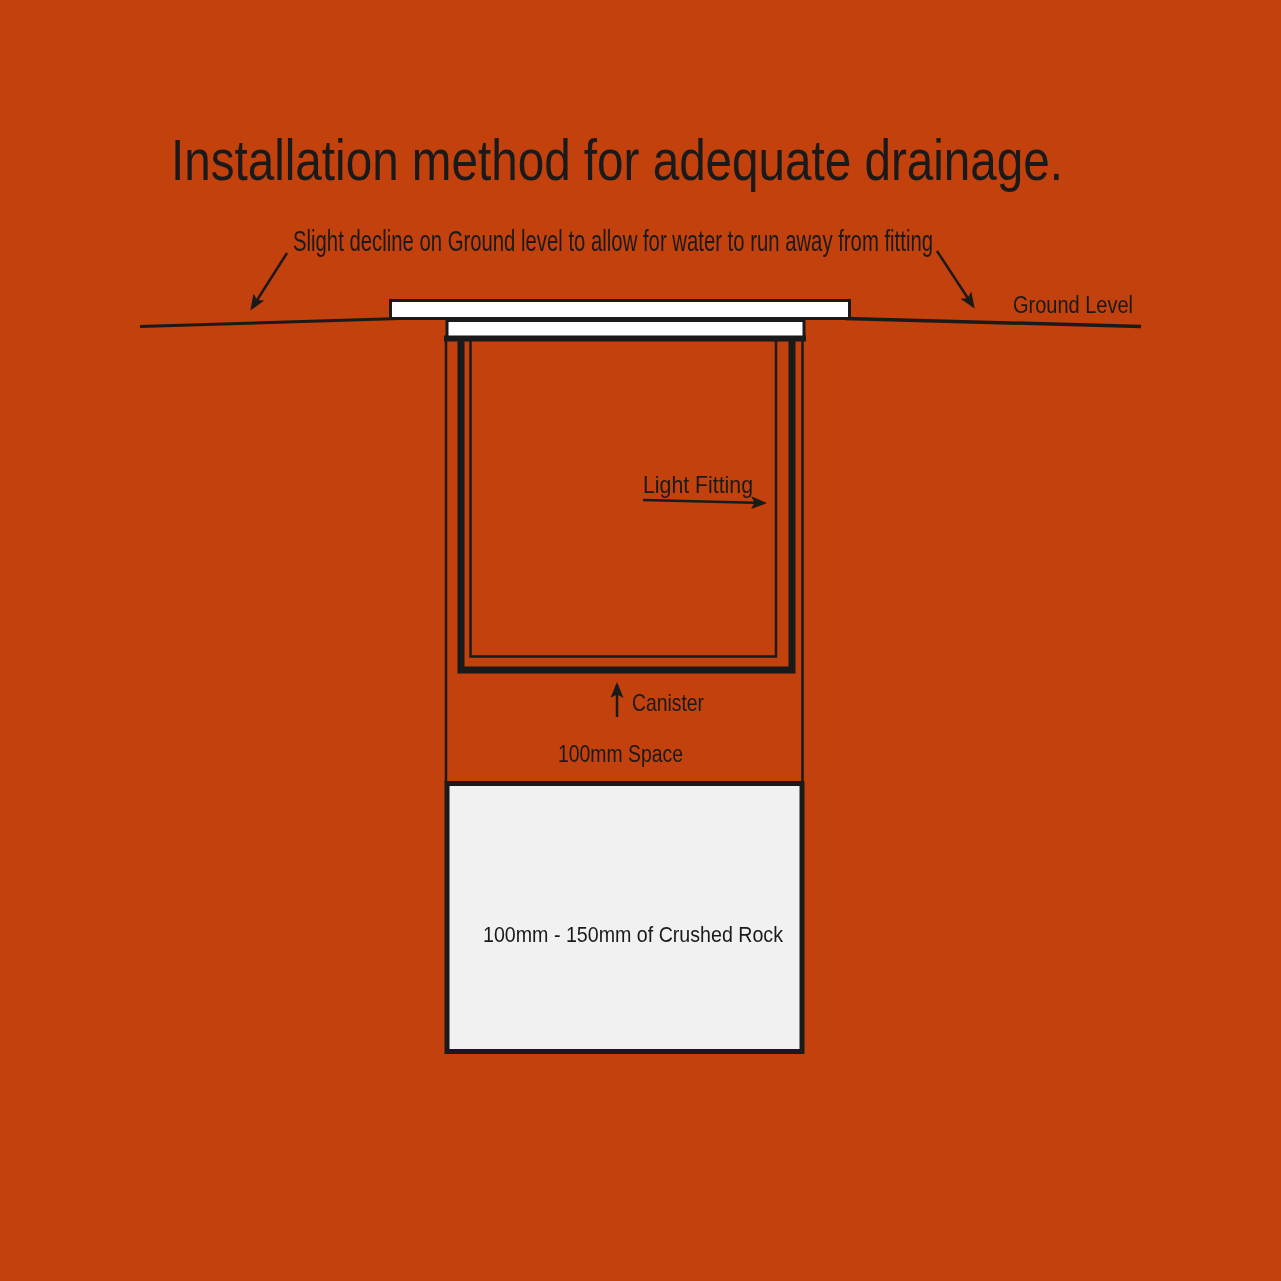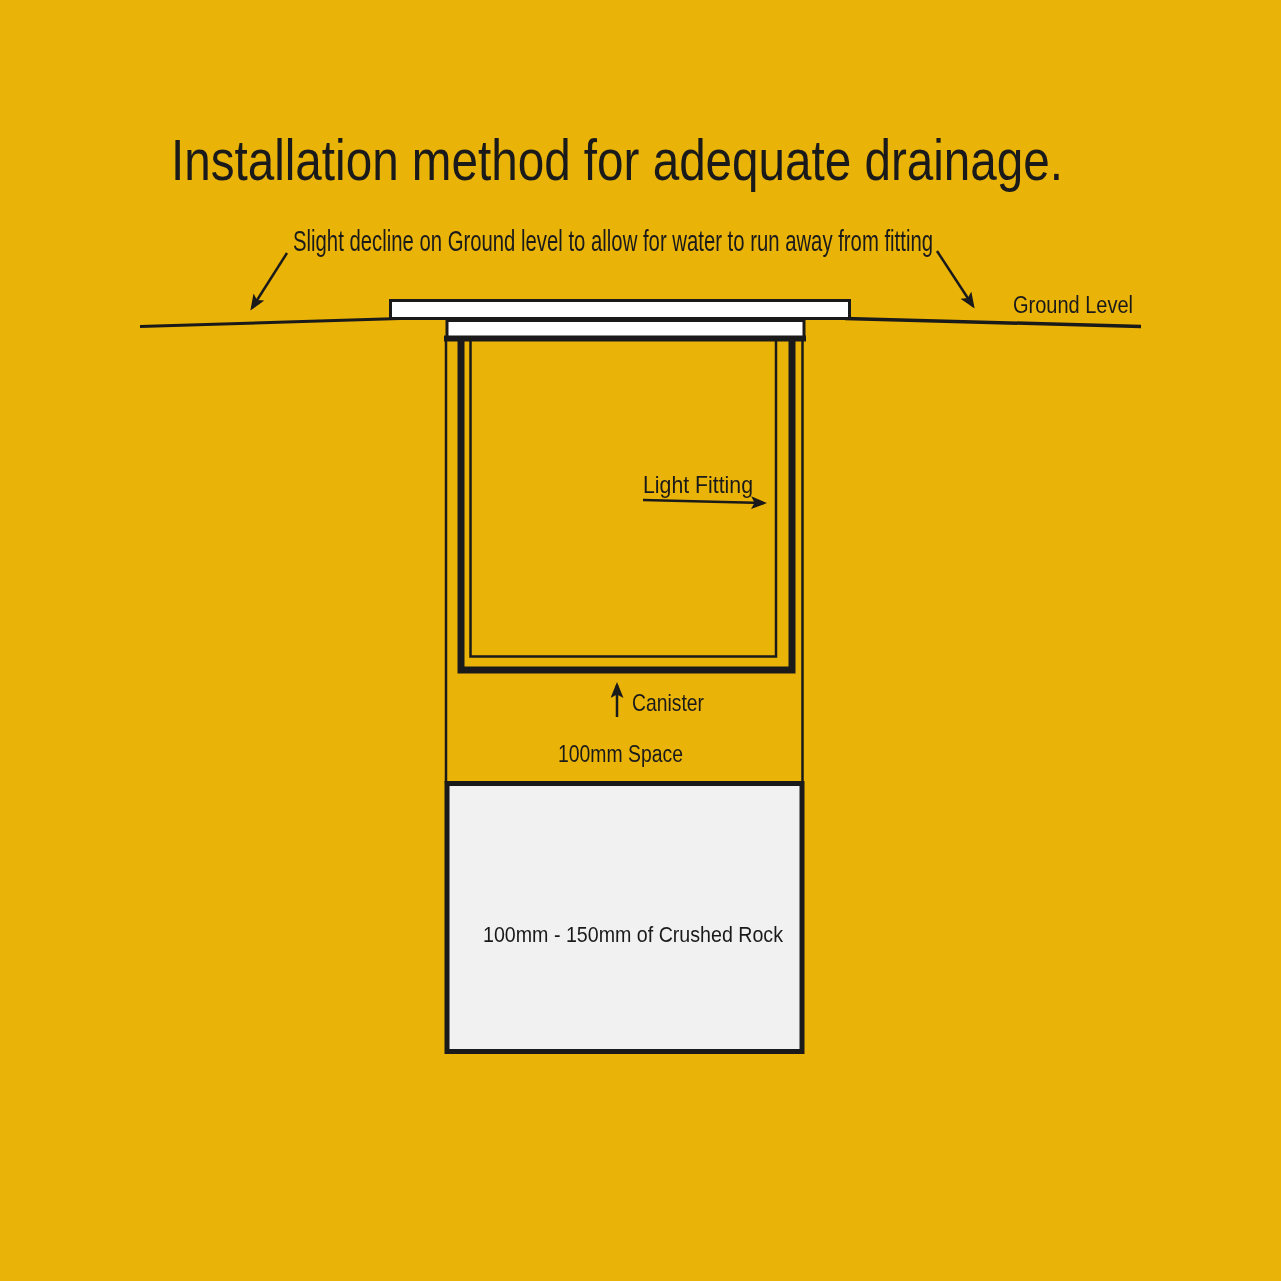--- a/index.html
+++ b/index.html
@@ -4,21 +4,21 @@
 <style>
   html, body {
     margin: 0;
     padding: 0;
     background: #ffffff;
   }
   .canvas {
     position: relative;
     width: 1281px;
     height: 1281px;
-    background: #eab308;
+    background: #c2410c;
     overflow: hidden;
     font-family: "Liberation Sans", sans-serif;
   }
   svg { display: block; }
   svg text {
     fill: #1a1a1a;
     font-family: "Liberation Sans", sans-serif;
   }
   .ln   { stroke: #1a1a1a; fill: none; }
   .fillw { fill: #ffffff; stroke: #1a1a1a; }

